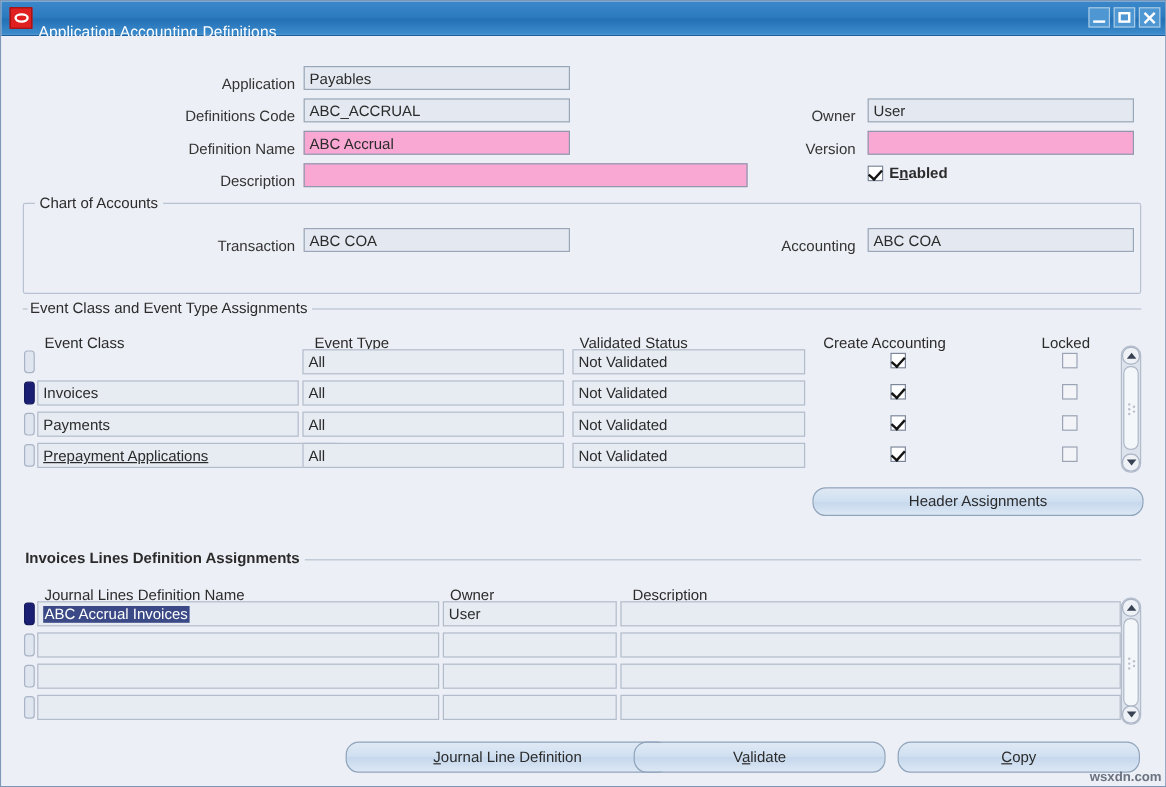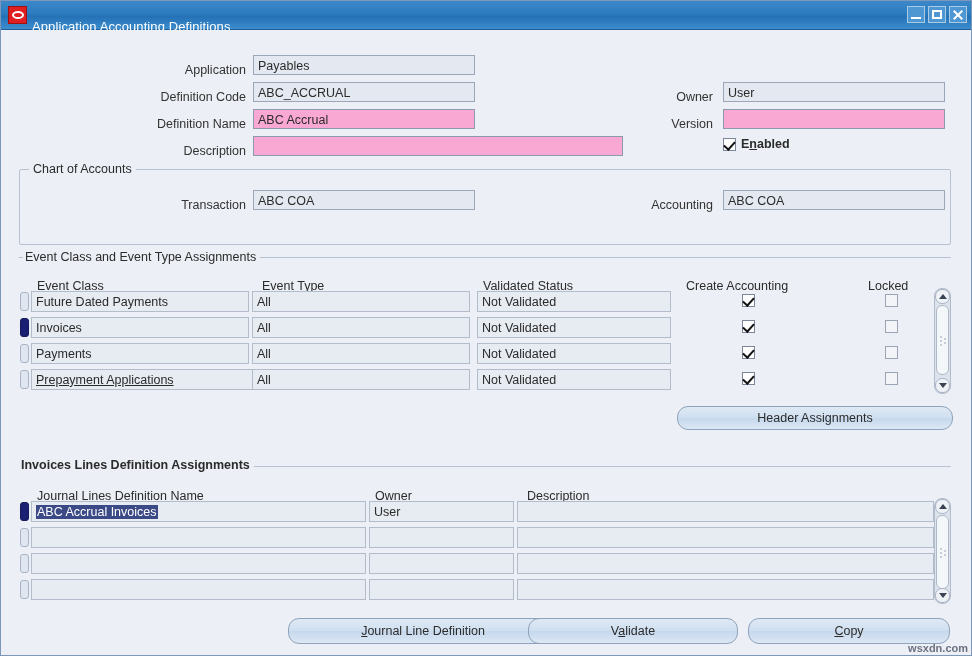--- a/index.html
+++ b/index.html
@@ -321,21 +321,21 @@
           <span class="g-cl2"></span>
         </div>
     </div>
   </div>
 
   <div class="canvas">
 
     <div class="lbl lbl-r" style="left:60px; top:33px; width:185px;">Application</div>
     <div class="fld" style="left:252px; top:25px; width:222px;">Payables</div>
 
-    <div class="lbl lbl-r" style="left:60px; top:60px; width:185px;">Definition Code</div>
+    <div class="lbl lbl-r" style="left:60px; top:60px; width:185px;">Definitions Code</div>
     <div class="fld" style="left:252px; top:52px; width:222px;">ABC_ACCRUAL</div>
 
     <div class="lbl lbl-r" style="left:60px; top:87px; width:185px;">Definition Name</div>
     <div class="fld editable" style="left:252px; top:79px; width:222px;">ABC Accrual</div>
 
     <div class="lbl lbl-r" style="left:60px; top:114px; width:185px;">Description</div>
     <div class="fld editable" style="left:252px; top:106px; width:370px;"></div>
 
     <div class="lbl lbl-r" style="left:560px; top:60px; width:152px;">Owner</div>
     <div class="fld" style="left:722px; top:52px; width:222px;">User</div>
@@ -358,21 +358,20 @@
     <div class="section-rule" style="left:18px; top:227px; width:932px;"></div>
     <div class="section-title" style="left:22px; top:220px;">Event Class and Event Type Assignments</div>
 
     <div class="col-head" style="left:36px; top:249px;">Event Class</div>
     <div class="col-head" style="left:261px; top:249px;">Event Type</div>
     <div class="col-head" style="left:482px; top:249px;">Validated Status</div>
     <div class="col-head" style="left:685px; top:249px;">Create Accounting</div>
     <div class="col-head" style="left:867px; top:249px;">Locked</div>
 
     <div class="row-ind" style="left:19px; top:262px; height:19px;"></div>
-    <div class="cell" style="left:30px; top:261px; width:218px;">Future Dated Payments</div>
     <div class="cell" style="left:251px; top:261px; width:218px;">All</div>
     <div class="cell" style="left:476px; top:261px; width:194px;">Not Validated</div>
     <div class="cbx checked" style="left:741px; top:264px;"></div>
     <div class="cbx flat" style="left:884px; top:264px;"></div>
 
     <div class="row-ind current" style="left:19px; top:288px; height:19px;"></div>
     <div class="cell" style="left:30px; top:287px; width:218px;">Invoices</div>
     <div class="cell" style="left:251px; top:287px; width:218px;">All</div>
     <div class="cell" style="left:476px; top:287px; width:194px;">Not Validated</div>
     <div class="cbx checked" style="left:741px; top:290px;"></div>

